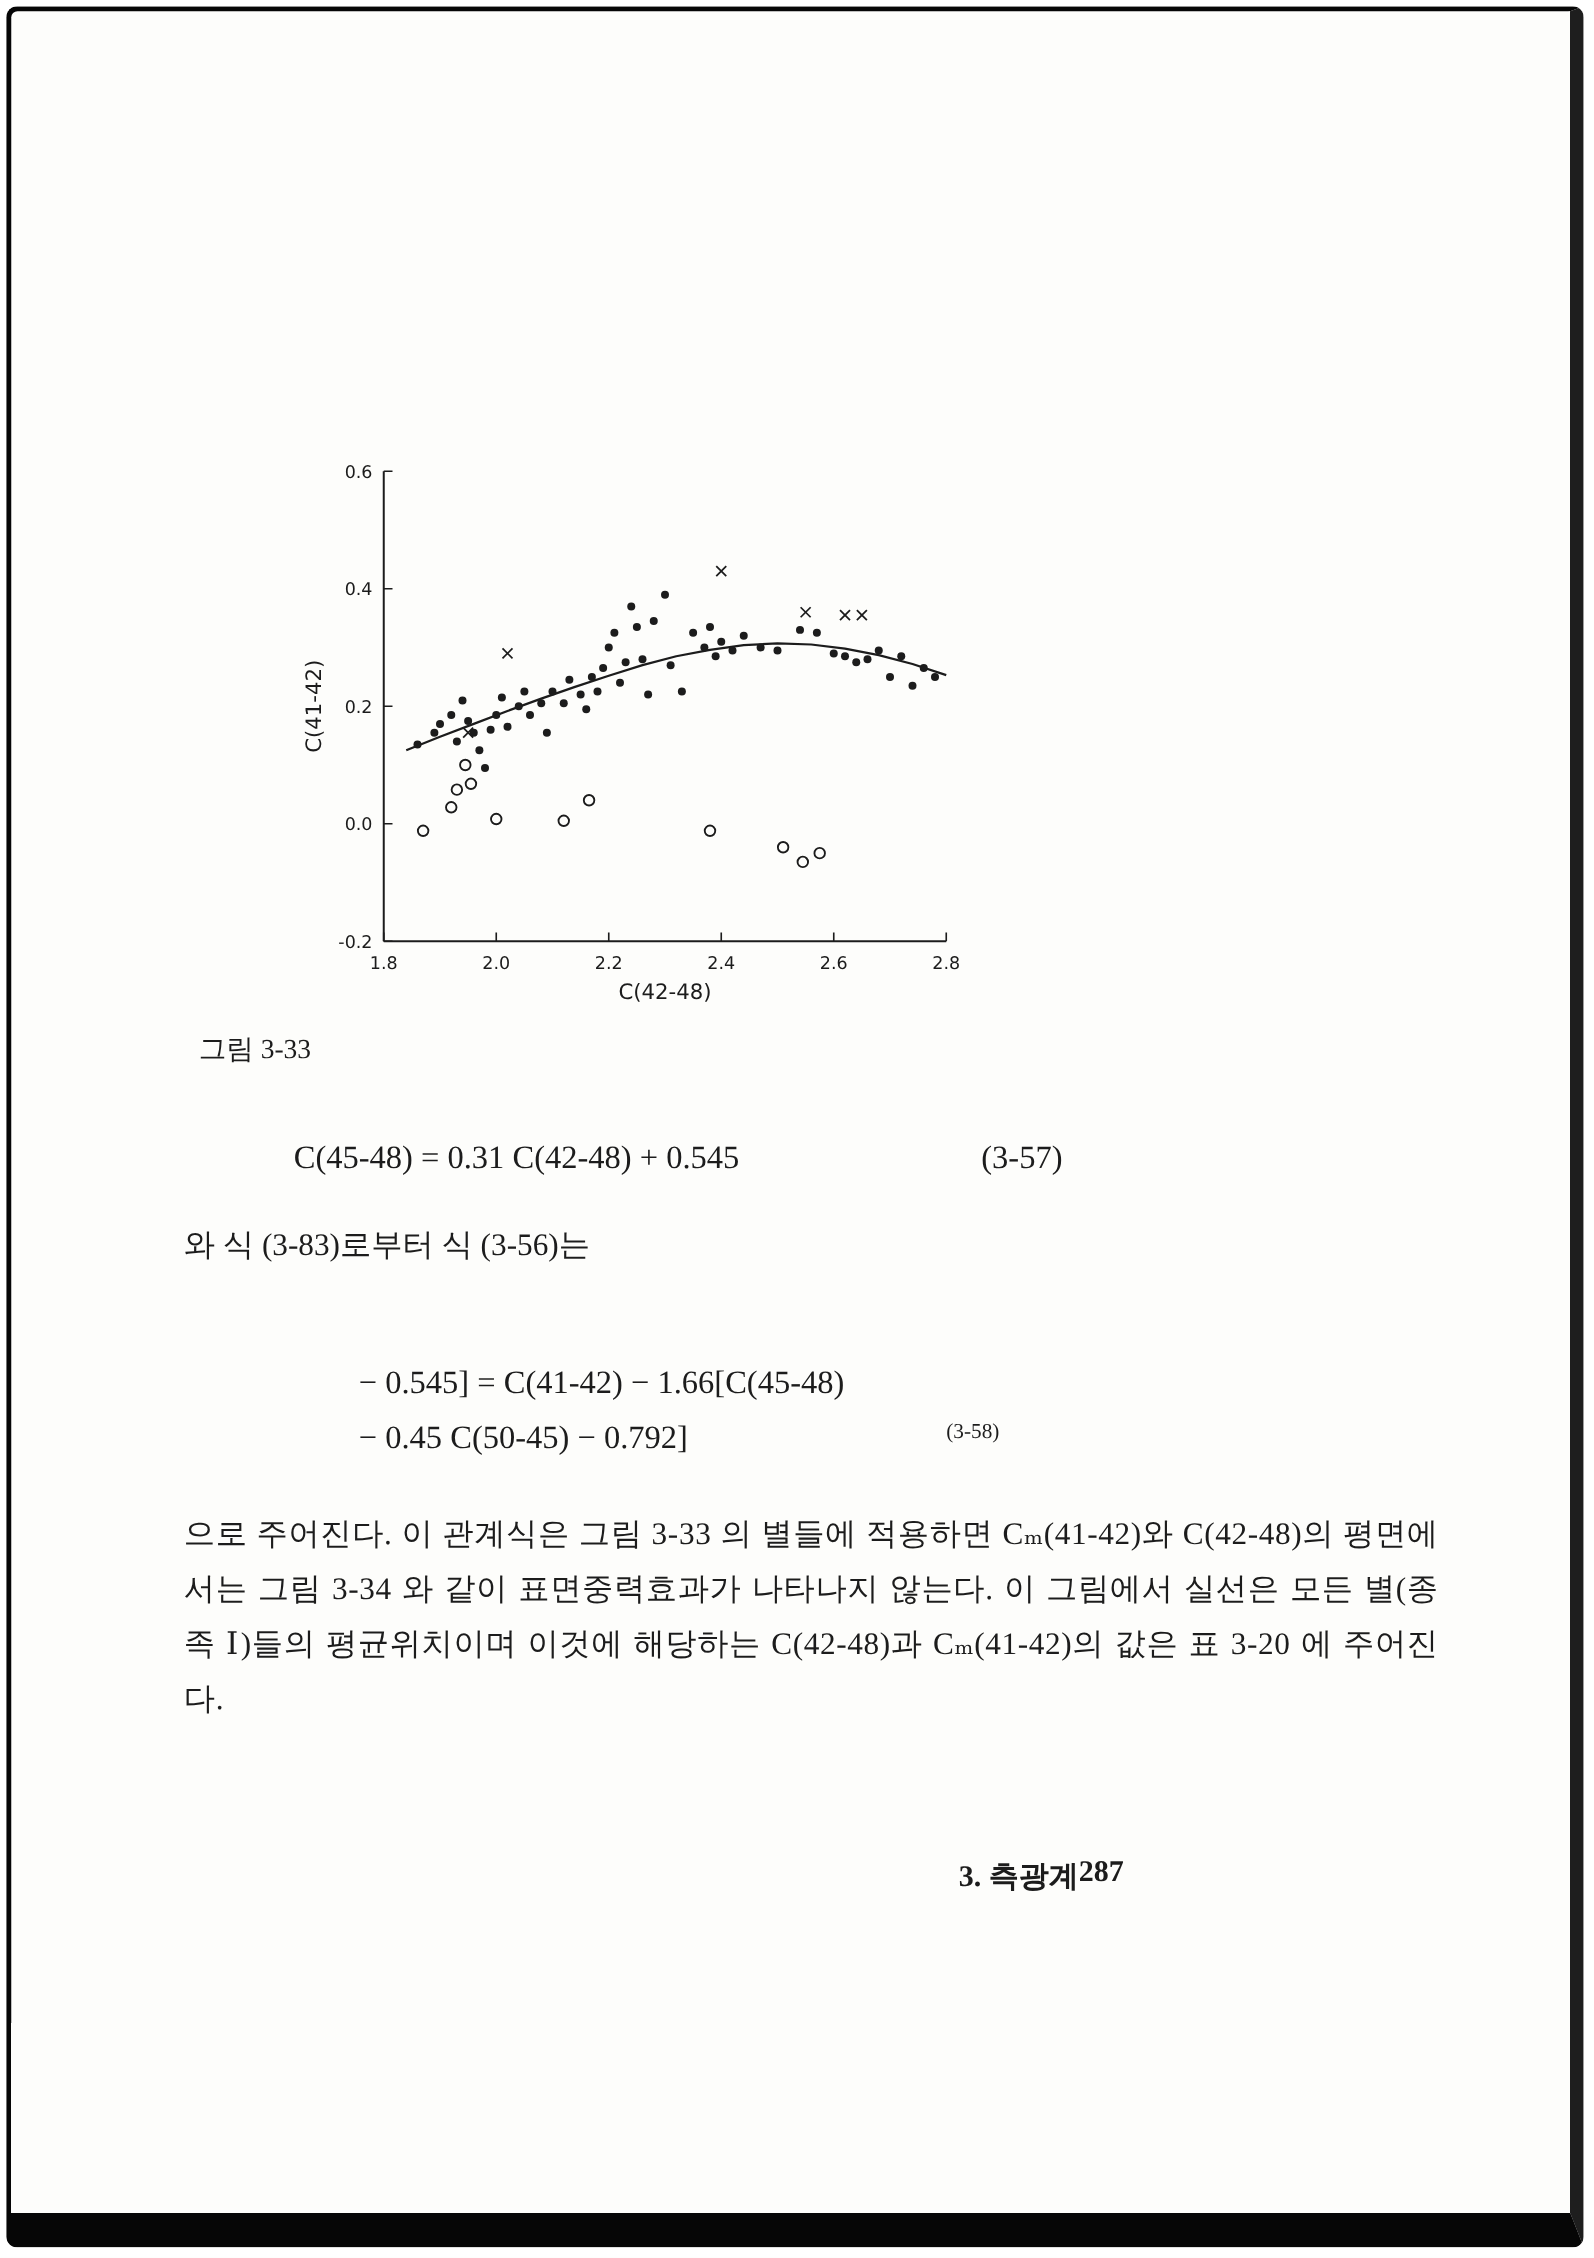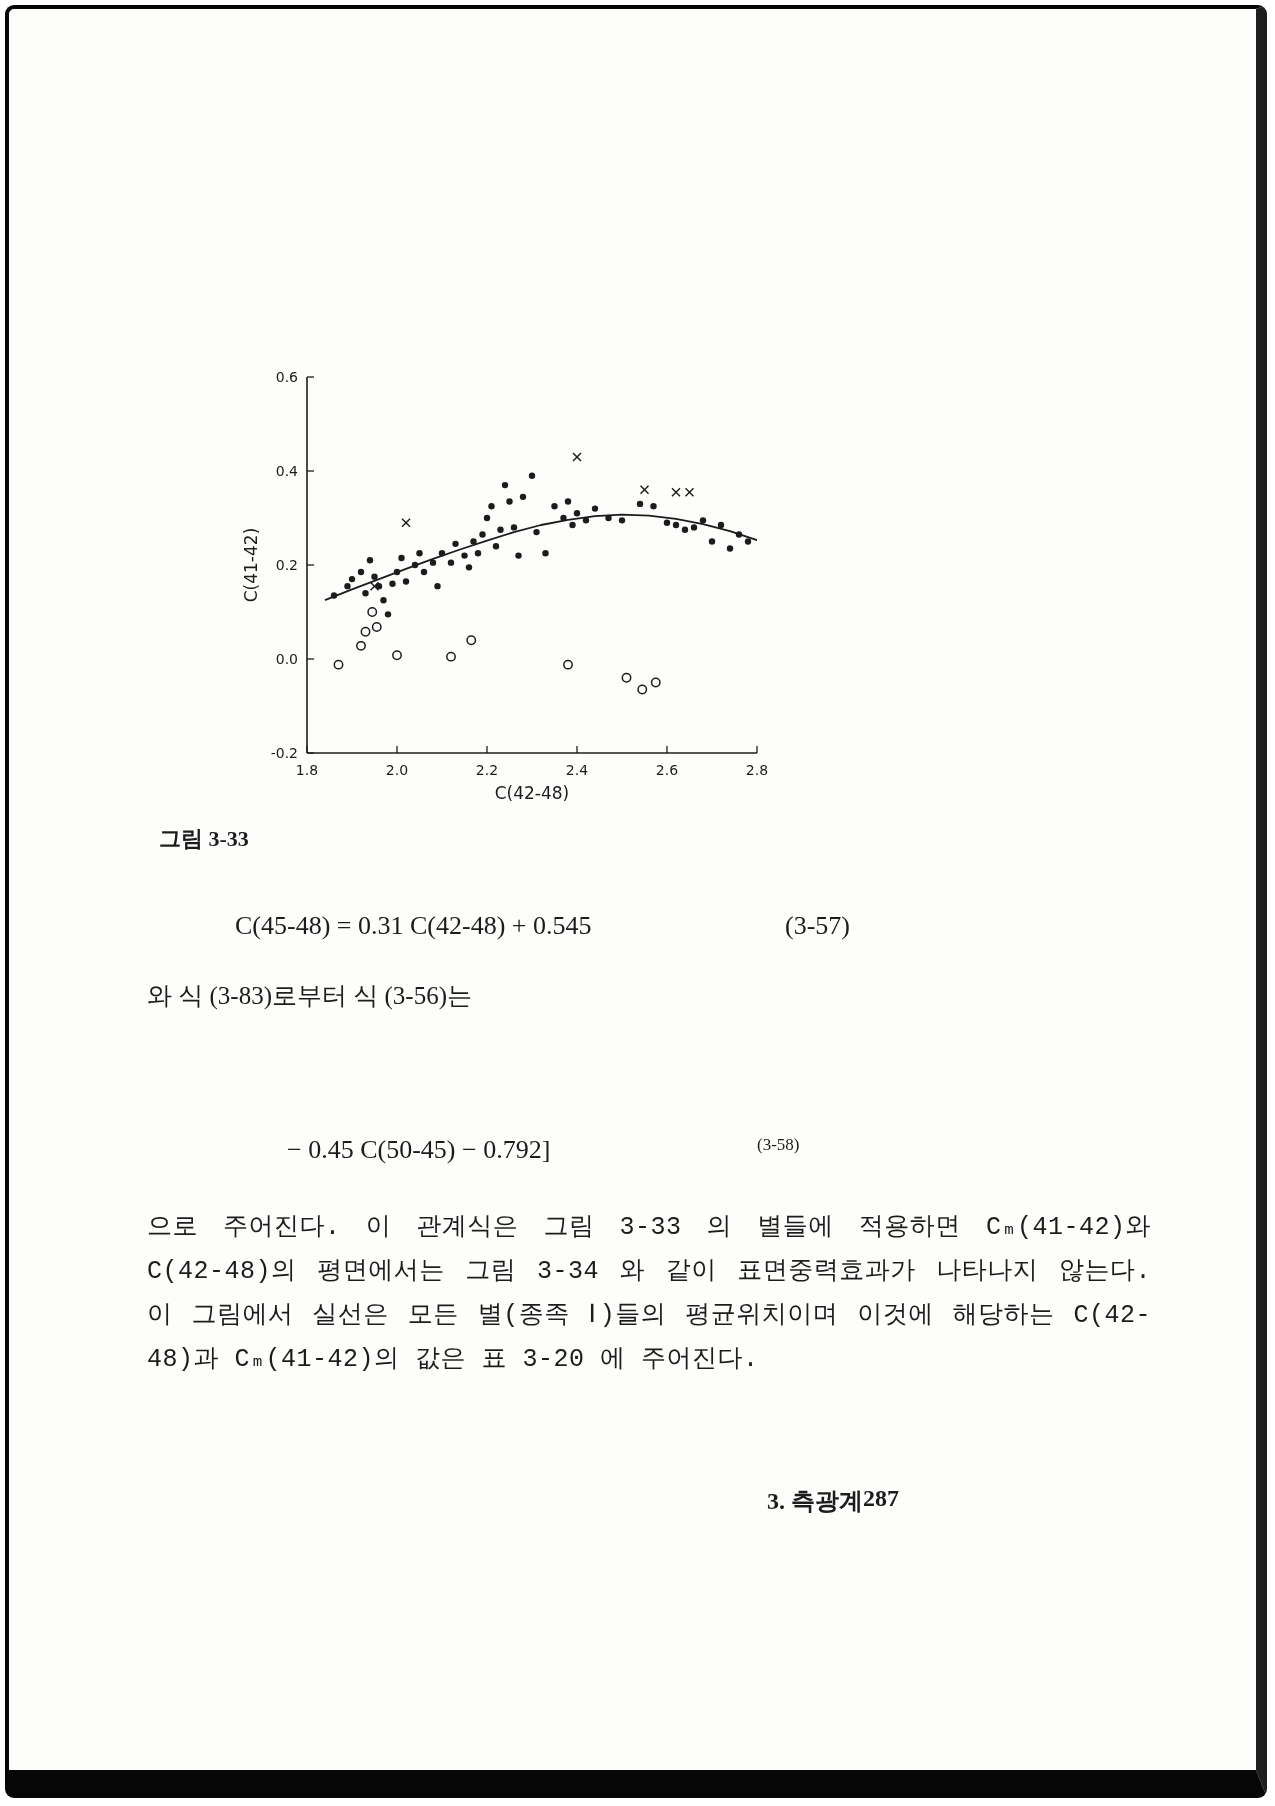--- a/index.html
+++ b/index.html
@@ -14,37 +14,37 @@
     border:4px solid #060606;border-right:11px solid #1e1e1e;border-bottom:28px solid #060606;
     border-radius:9px;
   }
   .page-inner{position:absolute;inset:0;}
   .chart-figure{position:absolute;left:232px;top:348px;width:530px;height:450px;margin:0;}
   .chart-figure svg{display:block;font-family:"DejaVu Sans","Liberation Sans",sans-serif;}
   .caption{
     position:absolute;left:150px;top:812px;width:900px;
     font-size:22px;line-height:36px;display:flex;gap:18px;
   }
-  .cap-label{font-weight:bold;white-space:nowrap;}
+  .cap-label{font-weight:normal;white-space:nowrap;}
   .cap-text{width:770px;}
   .eq-row{position:absolute;left:138px;width:1002px;font-size:26px;}
   .eq357{top:902px;}
   .eq357 .eq-body{position:absolute;left:88px;top:0;}
   .eq357 .eq-label{position:absolute;left:638px;top:0;}
   .connector{position:absolute;left:138px;top:970px;font-size:25px;}
   .eq358-l1{position:absolute;left:222px;top:1030px;font-size:26px;}
   .eq358-l2{position:absolute;left:278px;top:1082px;font-size:26px;}
   .eq358-l3{position:absolute;left:278px;top:1126px;font-size:26px;}
   .eq358-label{position:absolute;left:748px;top:1126px;font-size:17px;}
   sub{font-size:0.65em;}
   .body-par{
     position:absolute;left:138px;width:1004px;
     font-size:25px;line-height:44px;text-align:justify;letter-spacing:0.5px;
   }
-  .p1{top:1172px;font-family:Liberation Mono, monospace;}
+  .p1{top:1172px;}
   .p2{top:1332px;text-indent:16px;}
   .footer{
     position:absolute;left:560px;top:1476px;width:330px;
     display:flex;justify-content:flex-end;
     font-size:24px;font-weight:bold;
   }
 </style>
 </head>
 <body>
 
@@ -180,20 +180,21 @@
     </div>
 
     <div class="eq-row eq357">
       <span class="eq-body">C(45-48) = 0.31 C(42-48) + 0.545</span>
       <span class="eq-label">(3-57)</span>
     </div>
 
     <div class="connector">와 식 (3-83)로부터 식 (3-56)는</div>
 
 
+    <div class="eq358-l2">− 0.545] = C(41-42) − 1.66[C(45-48)</div>
 
     <div class="eq358-l3">− 0.45 C(50-45) − 0.792]</div>
 
     <div class="eq358-label">(3-58)</div>
 
     <p class="body-par p1">으로 주어진다. 이 관계식은 그림 3-33 의 별들에 적용하면 Cₘ(41-42)와 C(42-48)의 평면에서는 그림 3-34 와 같이 표면중력효과가 나타나지 않는다. 이 그림에서 실선은 모든 별(종족 Ⅰ)들의 평균위치이며 이것에 해당하는 C(42-48)과 Cₘ(41-42)의 값은 표 3-20 에 주어진다.</p>
 
 
     <div class="footer">
       <span>3. 측광계</span>

